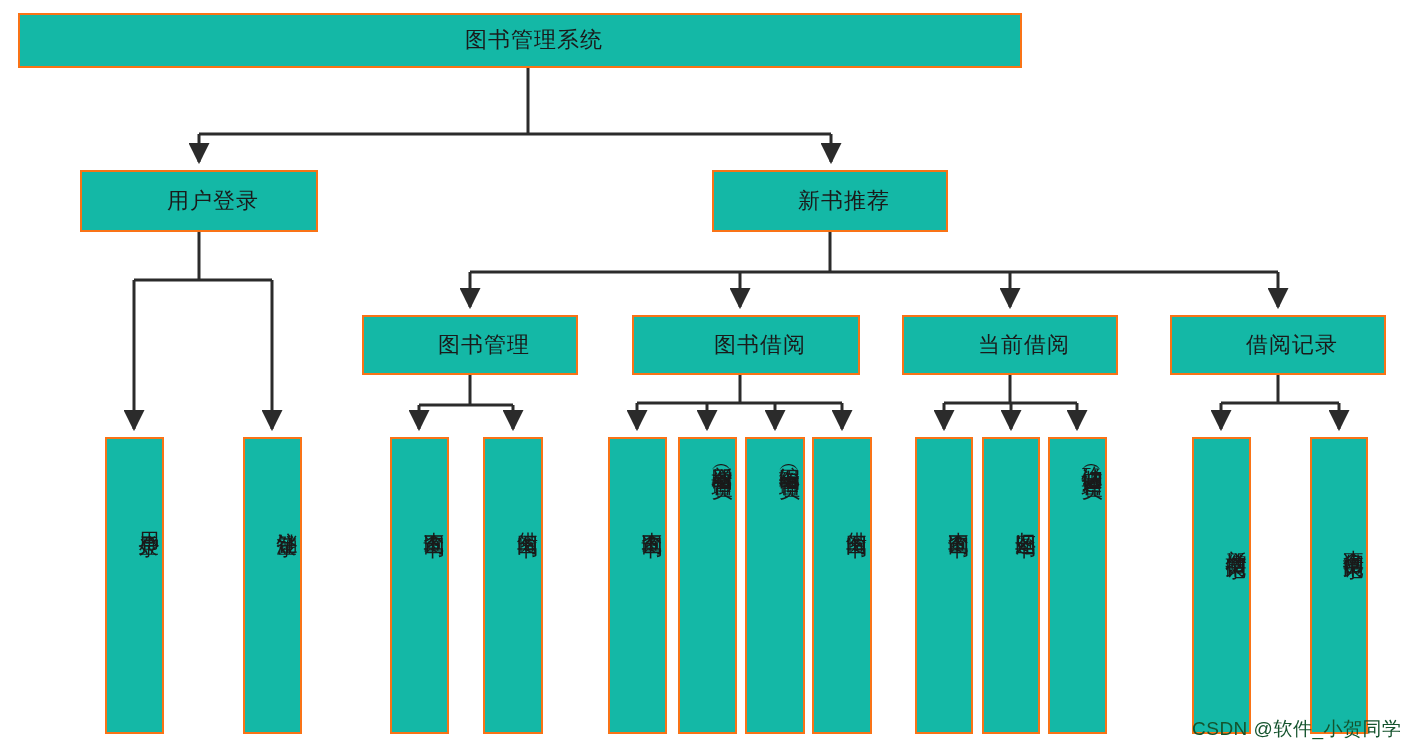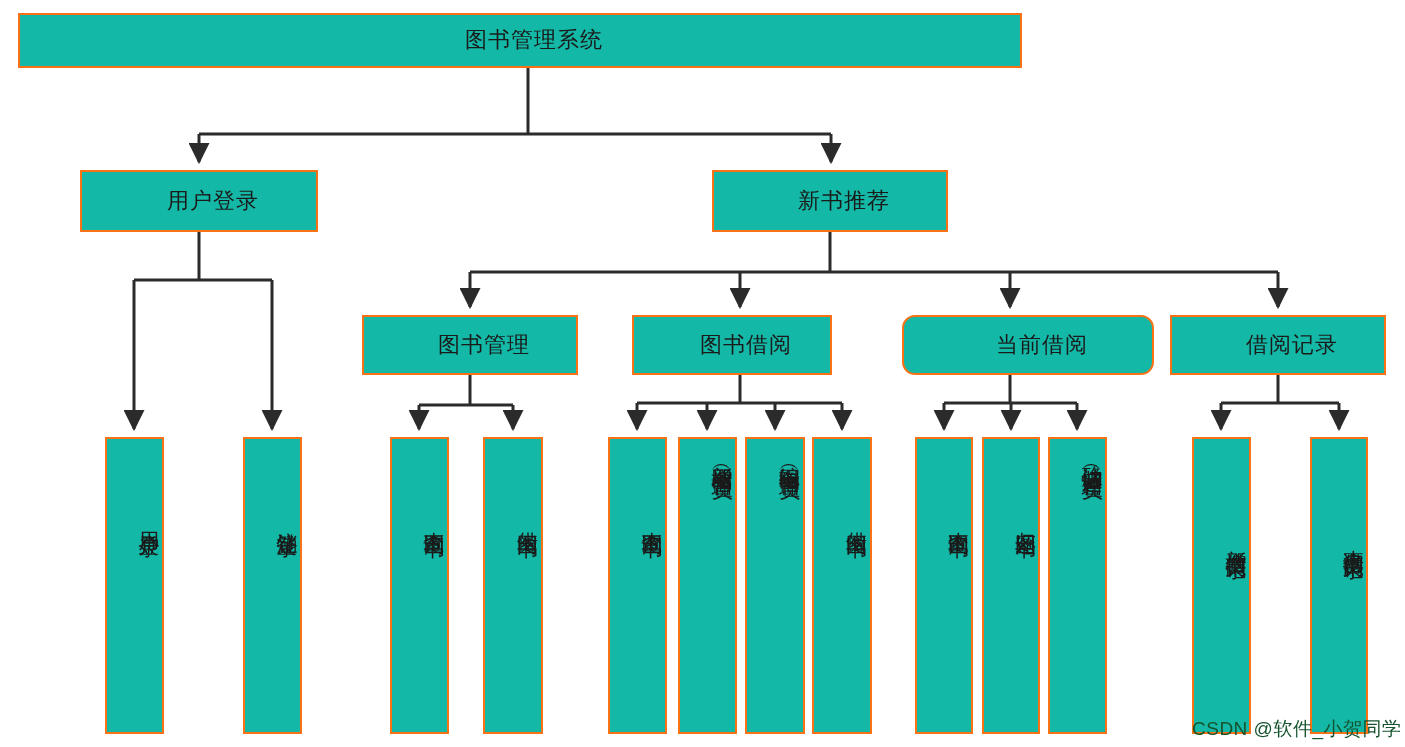--- a/index.html
+++ b/index.html
@@ -129,24 +129,24 @@
   <div class="node node-h" style="left:80px; top:170px; width:238px; height:62px;">
     <span class="label">用户登录</span>
   </div>
   <div class="node node-h" style="left:712px; top:170px; width:236px; height:62px;">
     <span class="label">新书推荐</span>
   </div>
 
   <div class="node node-h" style="left:362px; top:315px; width:216px; height:60px;">
     <span class="label">图书管理</span>
   </div>
-  <div class="node node-h" style="left:632px; top:315px; width:200px; height:60px;">
+  <div class="node node-h" style="left:632px; top:315px; width:228px; height:60px;">
     <span class="label">图书借阅</span>
   </div>
-  <div class="node node-h" style="left:902px; top:315px; width:252px; height:60px;border-radius:13px;">
+  <div class="node node-h" style="left:902px; top:315px; width:216px; height:60px;">
     <span class="label">当前借阅</span>
   </div>
   <div class="node node-h" style="left:1170px; top:315px; width:216px; height:60px;">
     <span class="label">借阅记录</span>
   </div>
 
   <div class="node node-v mid" style="left:105px; top:437px; width:59px; height:297px;">
     <span class="label">用户登录</span>
   </div>
   <div class="node node-v mid" style="left:243px; top:437px; width:59px; height:297px;">

